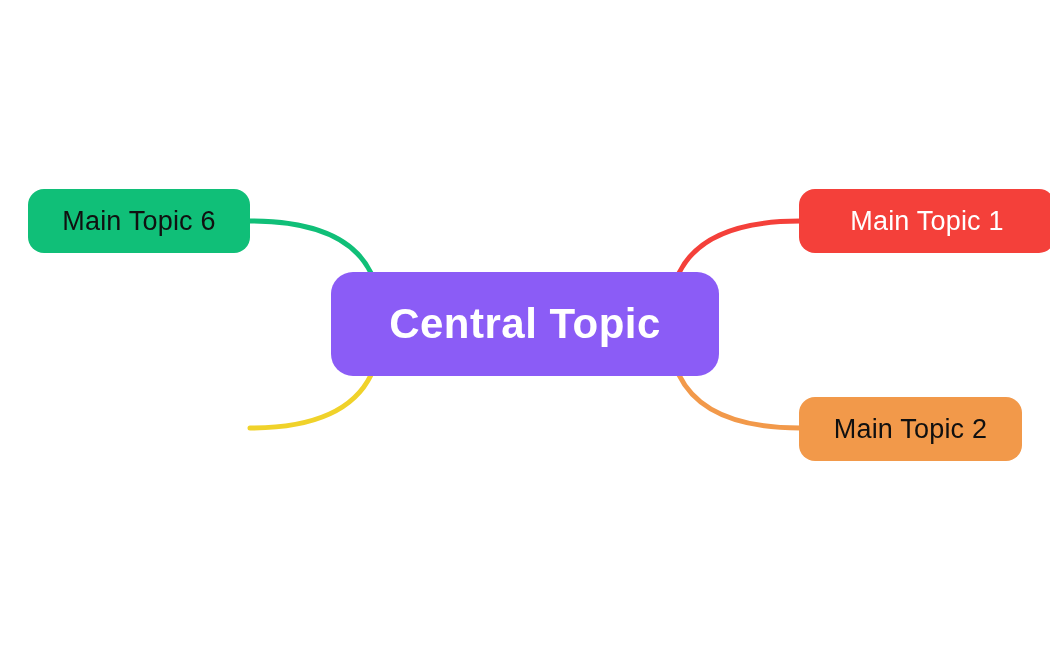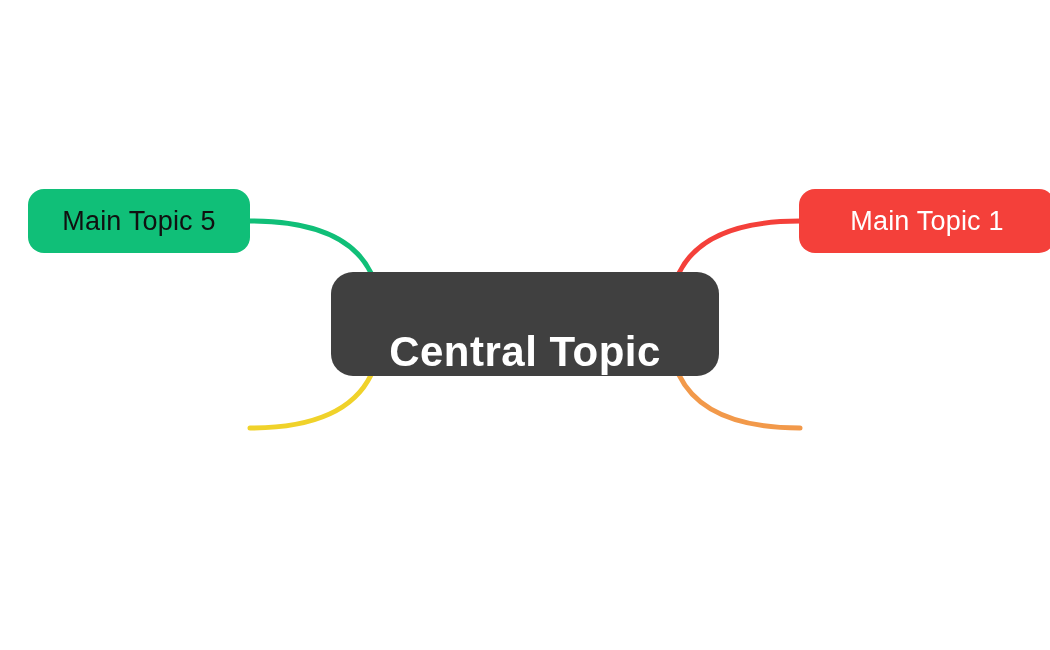--- a/index.html
+++ b/index.html
@@ -70,27 +70,30 @@
 
 <div class="canvas">
 
   <svg class="connector-layer" viewBox="0 0 1050 650" xmlns="http://www.w3.org/2000/svg">
     <path d="M 679 273 C 697 236 741 221 800 221" stroke="#f4403a"></path>
     <path d="M 679 375 C 697 412 741 428 800 428" stroke="#f2994a"></path>
     <path d="M 371 375 C 353 412 309 428 250 428" stroke="#f0d22a"></path>
     <path d="M 250 221 C 309 221 353 236 371 273" stroke="#10bf78"></path>
   </svg>
 
-  <div class="node node-central" style="background-color: #404040; color: rgb(255, 255, 255); align-items: flex-end;">
+  <div class="node node-central" style="background-color: #8b5cf6; color: rgb(255, 255, 255);">
     <span class="node-label">Central Topic</span>
   </div>
 
   <div class="node node-topic pos-top-right" style="background-color: rgb(244, 64, 58); color: rgb(255, 255, 255);">
     <span class="node-label">Main Topic 1</span>
   </div>
 
+  <div class="node node-topic pos-bottom-right" style="background-color: rgb(242, 153, 74); color: rgb(16, 16, 16);">
+    <span class="node-label">Main Topic 2</span>
+  </div>
 
 
   <div class="node node-topic pos-top-left" style="background-color: rgb(16, 191, 120); color: rgb(16, 16, 16);">
-    <span class="node-label">Main Topic 5</span>
+    <span class="node-label">Main Topic 6</span>
   </div>
 
 </div>
 
 </body></html>

